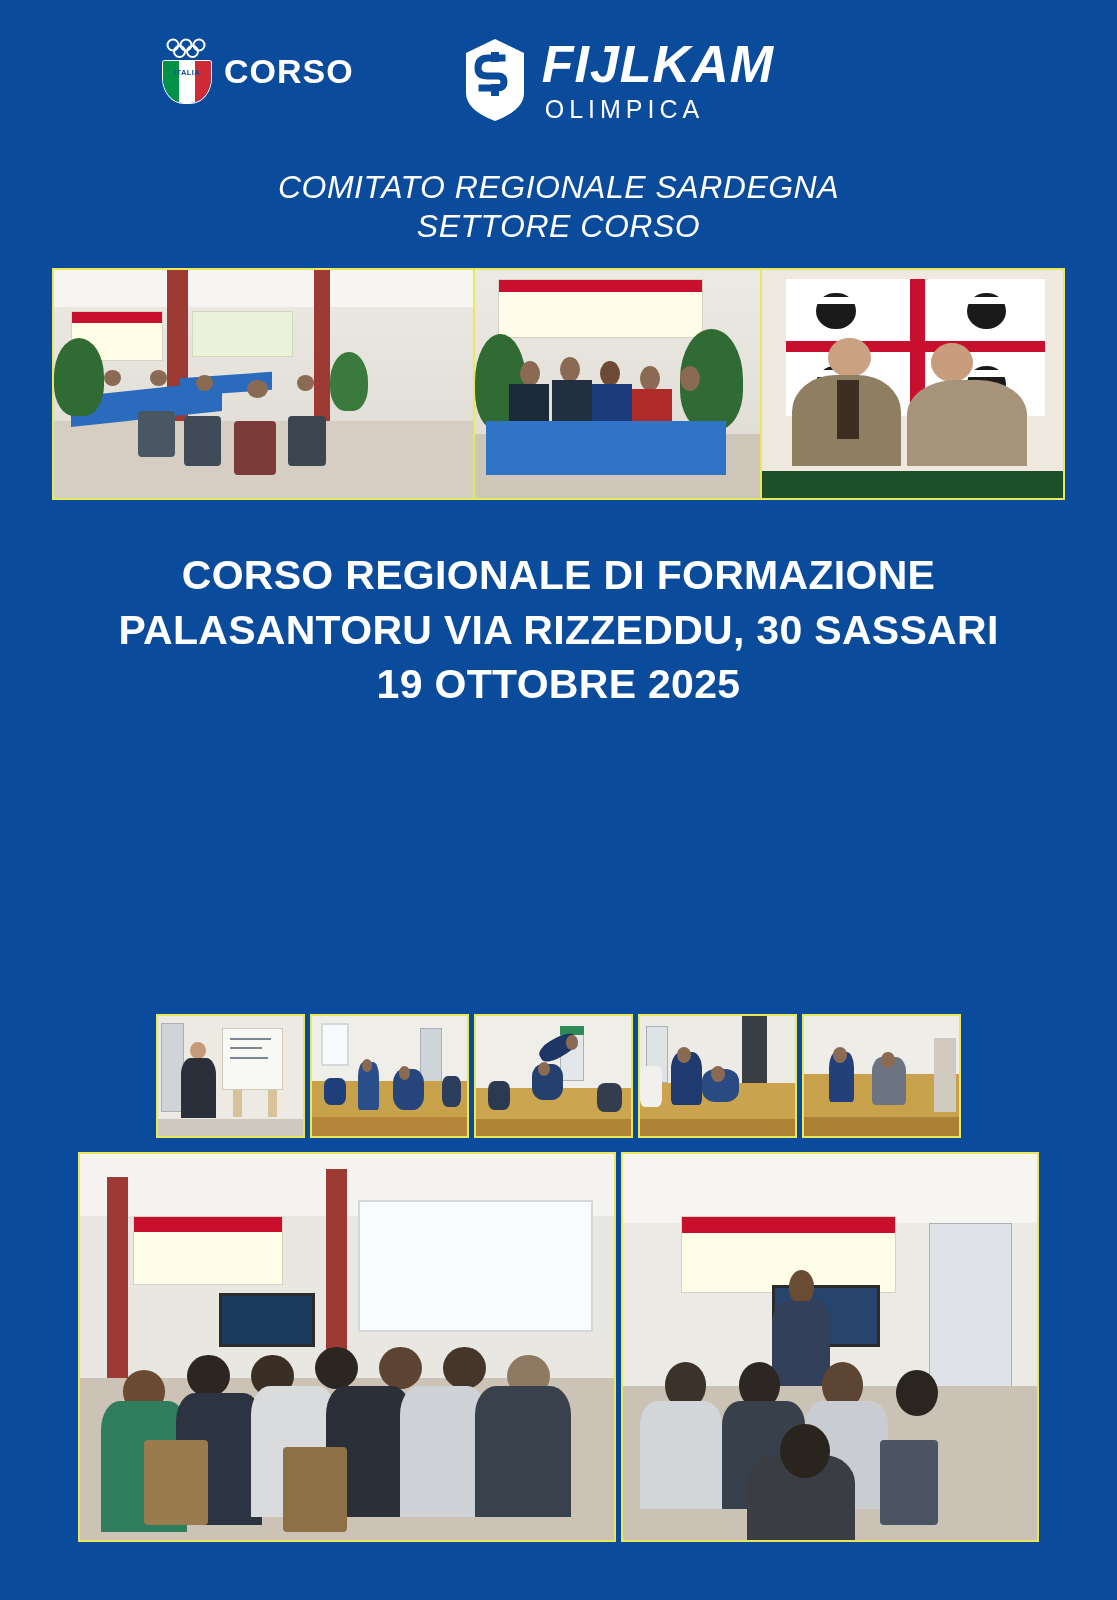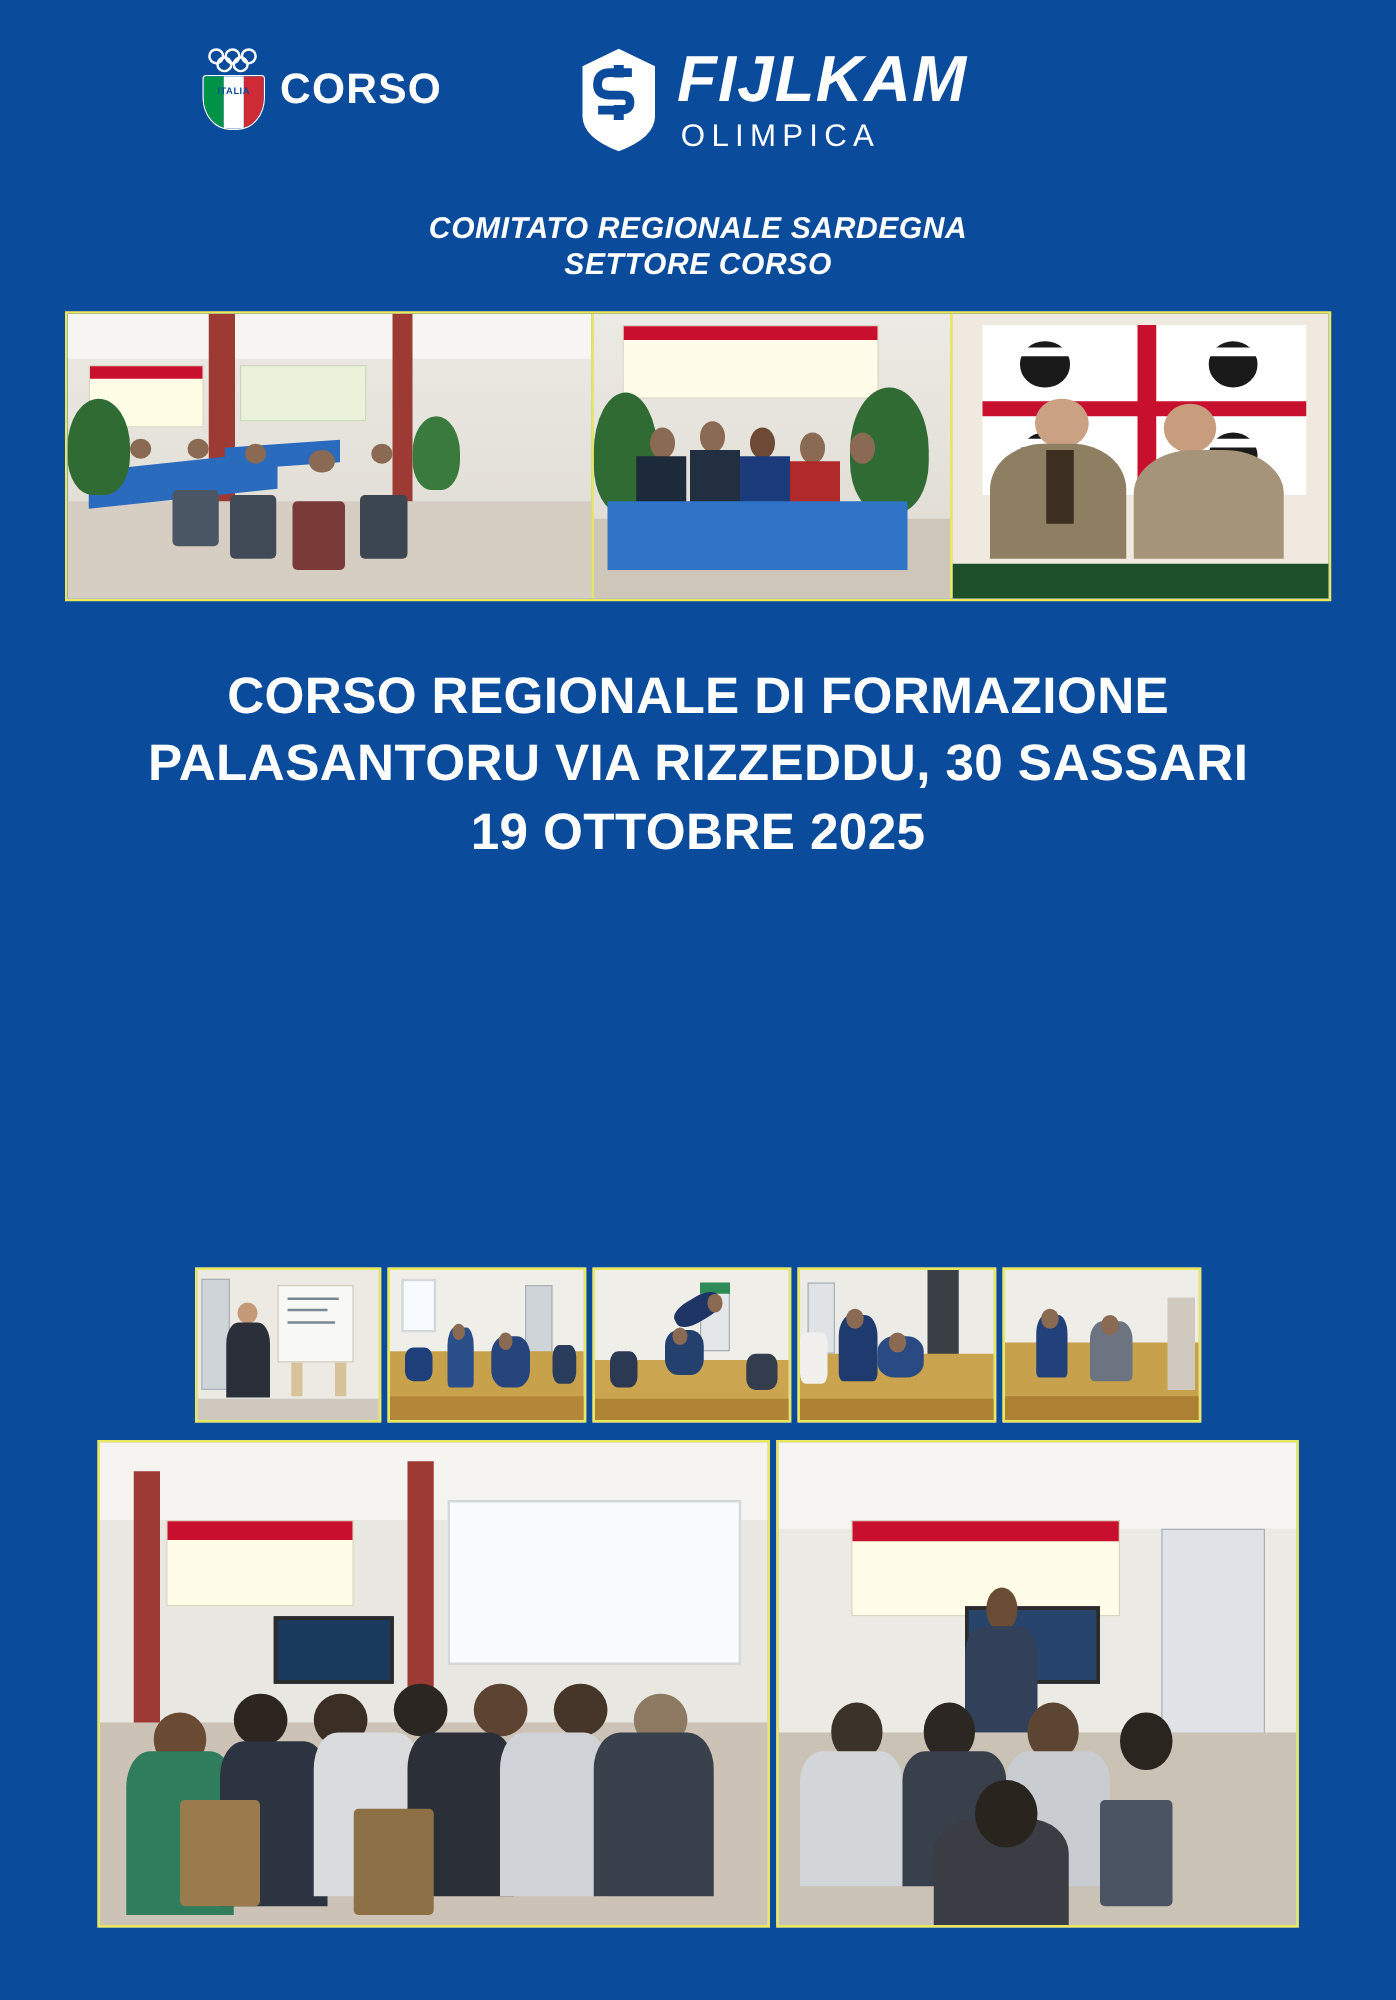--- a/index.html
+++ b/index.html
@@ -94,22 +94,22 @@
     letter-spacing: 5px;
     margin-top: 5px;
     margin-left: 3px;
   }
 
   .titles {
     text-align: center;
     margin-top: 18px;
   }
   .title-line {
-    font-size: 24px;
-    font-weight: bold;
+    font-size: 32px;
+    font-weight: normal;
     font-style: italic;
     letter-spacing: 0.5px;
     line-height: 1.22;
   }
 
   
   .strip {
     border: 2px solid #e9e85c;
     display: flex;
     overflow: hidden;

